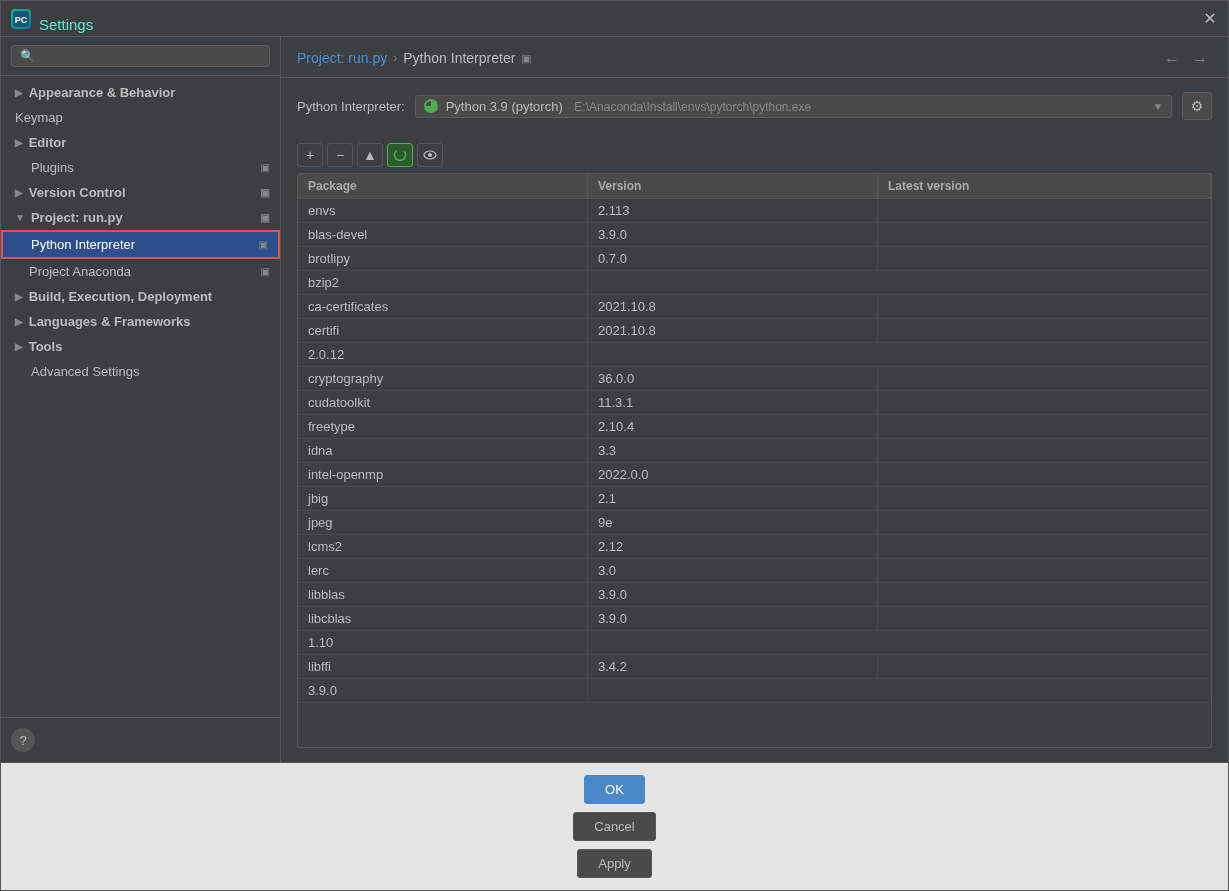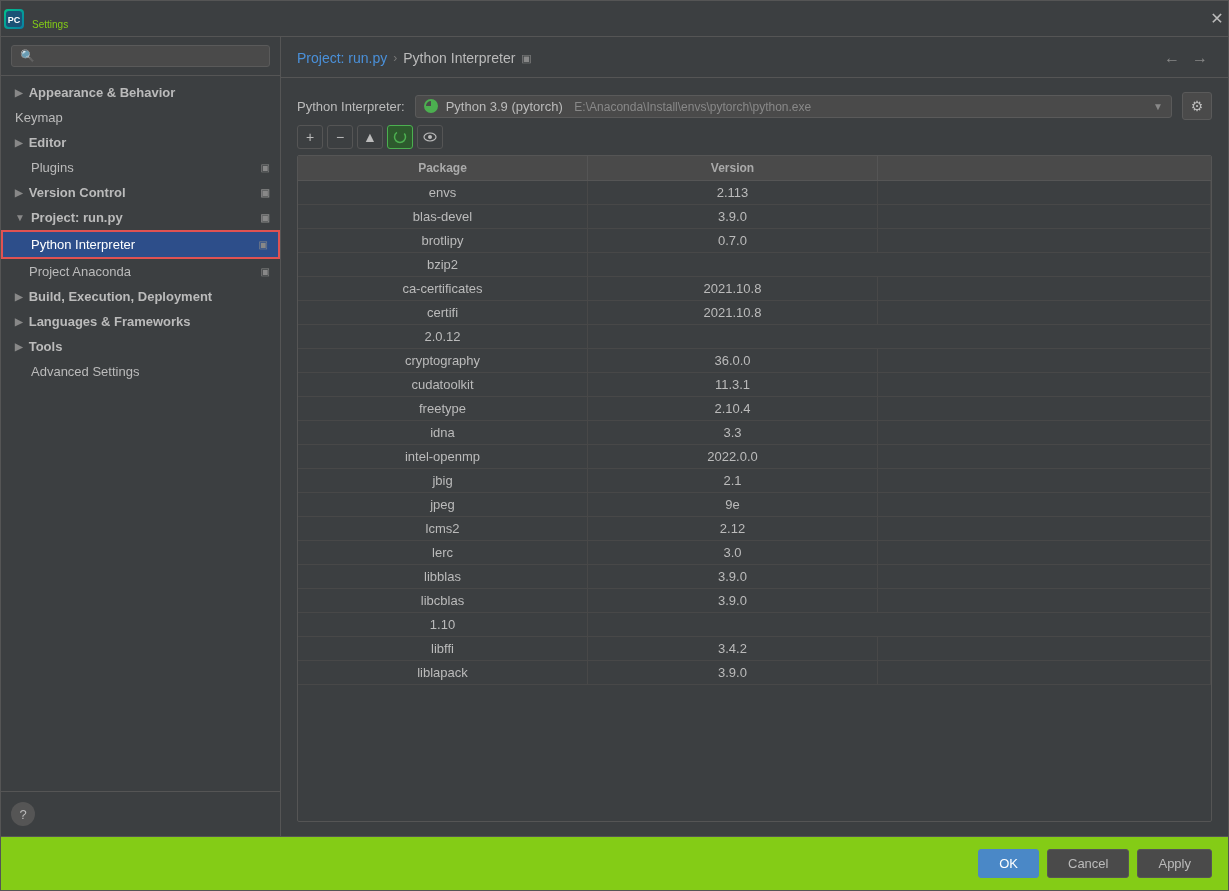--- a/index.html
+++ b/index.html
@@ -21,21 +21,21 @@
       display: flex;
       flex-direction: column;
       box-shadow: 0 4px 24px rgba(0,0,0,0.7);
       position: relative;
     }
     .title-bar {
       display: flex;
       align-items: center;
       justify-content: space-between;
       background: #3c3f41;
-      padding: 6px 3px;
+      padding: 6px 10px;
       border-bottom: 1px solid #555;
       height: 36px;
       flex-shrink: 0;
     }
     .title-bar-left {
       display: flex;
       align-items: center;
       gap: 8px;
     }
     .app-icon {
@@ -44,22 +44,22 @@
       background: linear-gradient(135deg, #00c08b, #087ea4);
       border-radius: 4px;
       display: flex;
       align-items: center;
       justify-content: center;
       font-size: 11px;
       font-weight: bold;
       color: white;
     }
     .title-text {
-      color: #84cc16;
-      font-size: 10px;
+      color: #5eead4;
+      font-size: 15px;
       margin-top: 11px;
     }
     .close-btn {
       width: 16px;
       height: 16px;
       cursor: pointer;
       color: #bbbbbb;
       font-size: 16px;
       display: flex;
       align-items: center;
@@ -203,21 +203,21 @@
       flex: 1;
       padding: 14px 16px;
       overflow: hidden;
       display: flex;
       flex-direction: column;
     }
     .interpreter-row {
       display: flex;
       align-items: center;
       gap: 10px;
-      margin-bottom: 5px;
+      margin-bottom: 23px;
       flex-shrink: 0;
     }
     .interpreter-label {
       color: #bbbbbb;
       font-size: 13px;
       white-space: nowrap;
     }
     .interpreter-select-wrap {
       flex: 1;
       position: relative;
@@ -285,21 +285,20 @@
       background: #2d5a2d;
       border-color: #4caf50;
     }
     .table-wrap {
       flex: 1;
       overflow: hidden;
       border: 1px solid #555;
       border-radius: 2px;
       display: flex;
       flex-direction: column;
-      text-align: center;
     }
     .table-header {
       display: flex;
       background: #4a4a4a;
       border-bottom: 1px solid #555;
       flex-shrink: 0;
     }
     .table-header-cell {
       padding: 5px 10px;
       font-size: 12px;
@@ -332,21 +331,22 @@
     }
     
     .dialog-footer {
       display: flex;
       align-items: center;
       justify-content: flex-end;
       padding: 12px 16px;
       border-top: 1px solid #555;
       gap: 8px;
       flex-shrink: 0;
-      background: #84cc16;
+      background: #e5e5e5;
+      flex-direction: column;
     }
     .footer-btn {
       padding: 6px 20px;
       border-radius: 3px;
       font-size: 13px;
       cursor: pointer;
       border: 1px solid #555;
       background: #4a4a4a;
       color: #bbbbbb;
     }
@@ -494,20 +494,21 @@
               <ellipse cx="7" cy="5" rx="6" ry="4" stroke="#bbb" stroke-width="1.2" fill="none"></ellipse>
               <circle cx="7" cy="5" r="2" fill="#bbb"></circle>
             </svg>
           </button>
         </div>
 
         <div class="table-wrap">
           <div class="table-header">
             <div class="table-header-cell col-package">Package</div>
             <div class="table-header-cell col-version">Version</div>
+            <div class="table-header-cell col-latest">Latest version</div>
           </div>
           <div class="table-body" id="table-body">
           <div class="table-row">
                 <div class="table-cell col-package">envs</div>
                 <div class="table-cell col-version">2.113</div>
                 <div class="table-cell col-latest"></div>
               </div>
               <div class="table-row">
                 <div class="table-cell col-package">blas-devel</div>
                 <div class="table-cell col-version">3.9.0</div>
@@ -594,21 +595,20 @@
               <div class="table-row">
                 <div class="table-cell col-version">1.10</div>
                 <div class="table-cell col-latest"></div>
               </div>
               <div class="table-row">
                 <div class="table-cell col-package">libffi</div>
                 <div class="table-cell col-version">3.4.2</div>
                 <div class="table-cell col-latest"></div>
               </div>
               <div class="table-row">
-                <div class="table-cell col-package">liblapack</div>
                 <div class="table-cell col-version">3.9.0</div>
                 <div class="table-cell col-latest"></div>
               </div>
             </div>
         </div>
       </div>
     </div>
   </div>
 
   <div class="dialog-footer">

